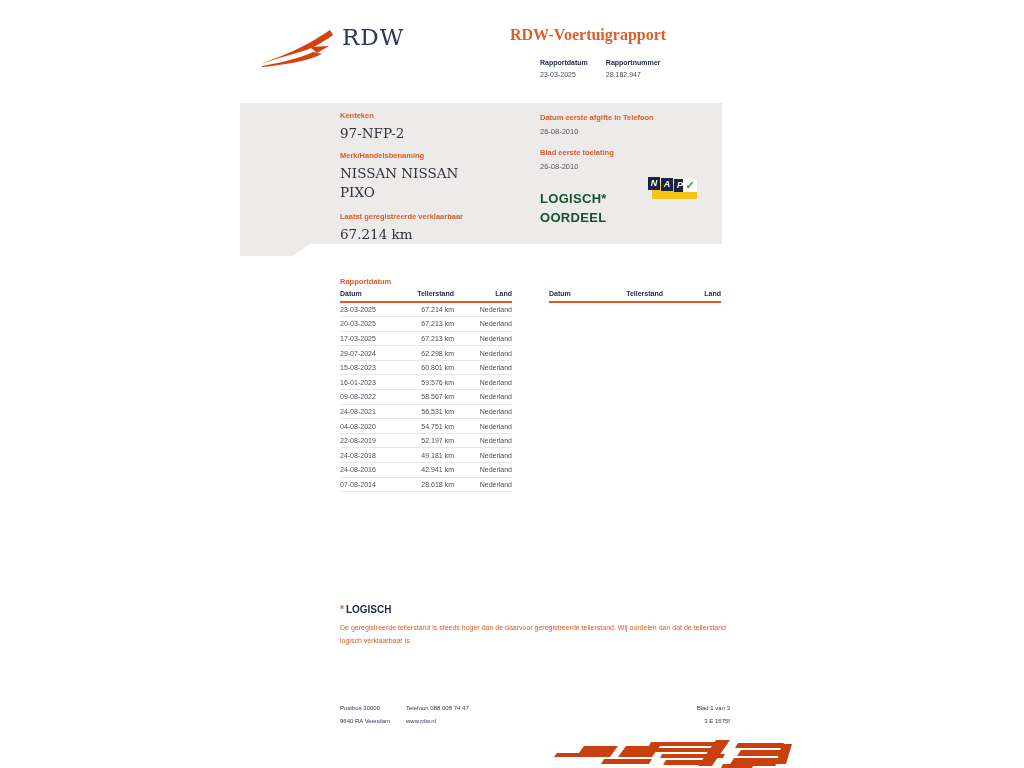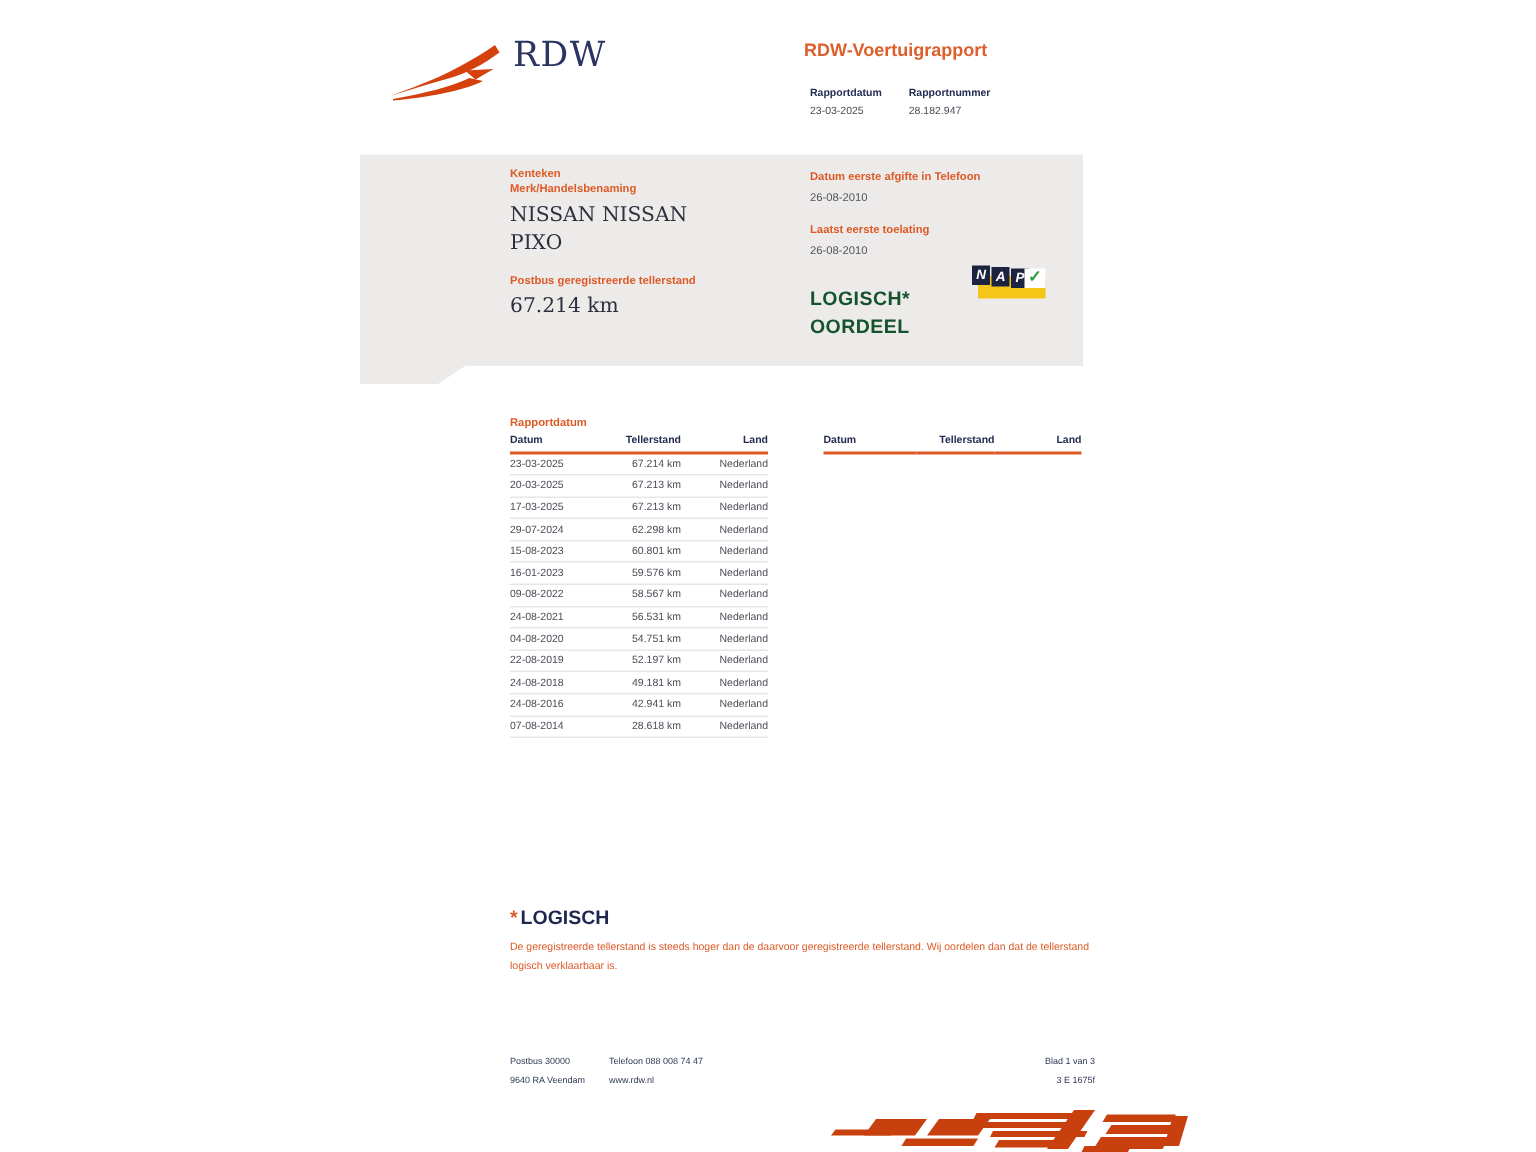--- a/index.html
+++ b/index.html
@@ -9,22 +9,22 @@
     overflow:hidden; font-family:"Liberation Sans", sans-serif; color:#41414d;border-radius:32px;
   }
   
   .logo { position:absolute; left:256px; top:26px; display:flex; align-items:flex-start; }
   .logo svg { display:block; }
   .logo-word {
     font-family:"DejaVu Serif", serif; font-size:23px; color:#2b3561;
     letter-spacing:1px; margin-left:8px; margin-top:-2px;
   }
   .doc-title {
-    position:absolute; left:536px; top:26px;
-    font-family:Liberation Sans, sans-serif; font-weight:700; font-size:12px; color:#dd5f2b;
+    position:absolute; left:510px; top:26px;
+    font-family:Liberation Serif, serif; font-weight:700; font-size:16px; color:#dd5f2b;
   }
   .report-meta { position:absolute; left:540px; top:58px; display:flex; gap:18px; }
   .report-meta .pair { display:flex; flex-direction:column; }
   .meta-label { font-size:7px; font-weight:bold; color:#232c52; line-height:9px; }
   .meta-value { font-size:7px; color:#4c4c57; margin-top:4px; }
 
   
   .summary-box {
     position:absolute; left:240px; top:103px; width:482px; height:141px;
     background:#edeaea;
@@ -80,21 +80,21 @@
     padding:0 0 4px 0; border-bottom:2px solid #dd5a26;
   }
   .odo-table th.num, .odo-table td.r, .odo-table th.r { text-align:right; }
   .odo-table td {
     font-size:7px; color:#4c4c57; height:14.6px; padding:0;
     border-bottom:1px solid #e9e5e5;
   }
 
   
   .footnote { position:absolute; left:340px; top:604px; width:392px; }
-  .footnote-title { font-size:13px; font-weight:bold; color:#1f2750; }
+  .footnote-title { font-size:10px; font-weight:bold; color:#1f2750; }
   .footnote-title .ast { color:#dd5a26; margin-right:2px; }
   .footnote-text { font-size:7px; color:#dd5a26; line-height:13px; margin-top:6px; }
 
   
   .footer { position:absolute; left:340px; top:702px; width:390px; font-size:6px; color:#2e3a55; }
   .footer .line { height:13px; line-height:13px; position:relative; }
   .footer .mid  { position:absolute; left:66px; top:0; }
   .footer .rgt  { position:absolute; right:0; top:0; }
 
   
@@ -123,29 +123,30 @@
     </div>
     <div class="pair">
       <span class="meta-label">Rapportnummer</span>
       <span class="meta-value">28.182.947</span>
     </div>
   </div>
 
   <div class="summary-box">
     <div class="sum-col-left">
       <div class="field-label">Kenteken</div>
+      <div class="field-value-big">97-NFP-2</div>
       <div class="field-label">Merk/Handelsbenaming</div>
       <div class="field-value-big wrap">NISSAN NISSAN PIXO</div>
-      <div class="field-label" style="margin-top:10px">Postbus geregistreerde tellerstand</div>
+      <div class="field-label" style="margin-top:10px">Laatst geregistreerde verklaarbaar</div>
       <div class="field-value-big">67.214 km</div>
     </div>
     <div class="sum-col-right">
       <div class="field-label">Datum eerste afgifte in Telefoon</div>
       <div class="field-value-sm">26-08-2010</div>
-      <div class="field-label">Laatst eerste toelating</div>
+      <div class="field-label">Blad eerste toelating</div>
       <div class="field-value-sm">26-08-2010</div>
       <div class="oordeel">
         <span>LOGISCH*</span><br>
         <span>OORDEEL</span>
       </div>
     </div>
     <div class="nap">
       <div class="nap-yellow"></div>
       <div class="nap-tile t1">N</div>
       <div class="nap-tile t2">A</div>

